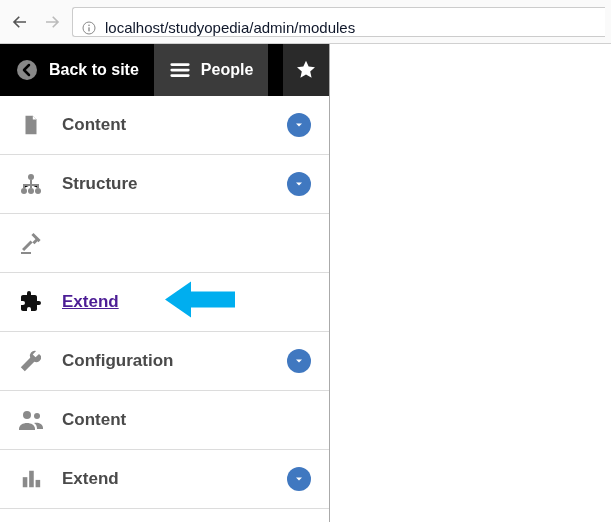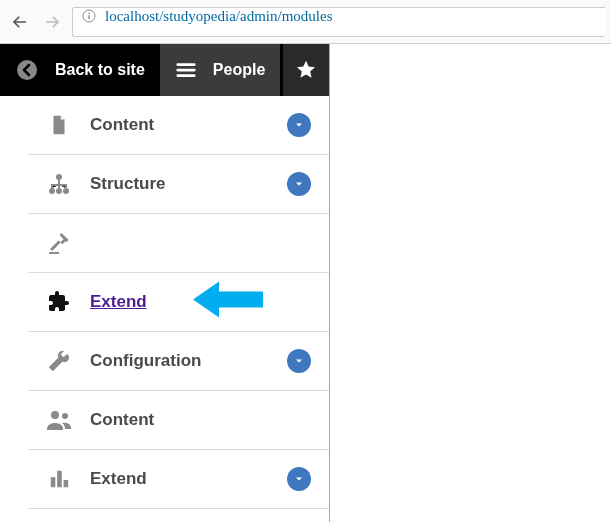--- a/index.html
+++ b/index.html
@@ -33,26 +33,25 @@
     color: #555;
   }
   .arrow-btn.dim { color: #bbb; }
   .url-bar {
     flex: 1;
     height: 30px;
     border: 1px solid #ccc;
     border-right: none;
     border-radius: 3px 0 0 3px;
     display: flex;
-    align-items: flex-start;
+    align-items: flex-end;
     padding: 0 8px;
     background: #fff;
     font-size: 15px;
-    color: #0369a1;
-    font-family: Liberation Serif, serif;
+    color: #0f172a;
   }
   .url-info-icon {
     margin-right: 8px;
     color: #888;
     display: flex;
     align-items: center;
   }
   .app-area {
     display: flex;
     height: calc(100% - 44px);
@@ -67,21 +66,21 @@
   .top-toolbar {
     height: 52px;
     background: #000;
     display: flex;
     align-items: stretch;
     color: #fff;
   }
   .tb-item {
     display: flex;
     align-items: center;
-    gap: 16px;
+    gap: 10px;
     padding: 0 15px;
     font-weight: 700;
     font-size: 16px;
     color: #fff;
     cursor: pointer;
   }
   .tb-item.active { background: #3b3b3b; }
   .tb-star {
     width: 46px;
     display: flex;
@@ -95,21 +94,20 @@
     height: 59px;
     display: flex;
     align-items: center;
     padding: 0 18px;
     border-bottom: 1px solid #dcdcdc;
     color: #4a4a4a;
     font-size: 17px;
     font-weight: 700;
     cursor: pointer;
     position: relative;
-    margin-left: 28px;
   }
   .menu-item .mi-icon {
     width: 26px;
     height: 26px;
     margin-right: 18px;
     color: #8a8a8a;
     display: flex;
     align-items: center;
     justify-content: center;
   }

